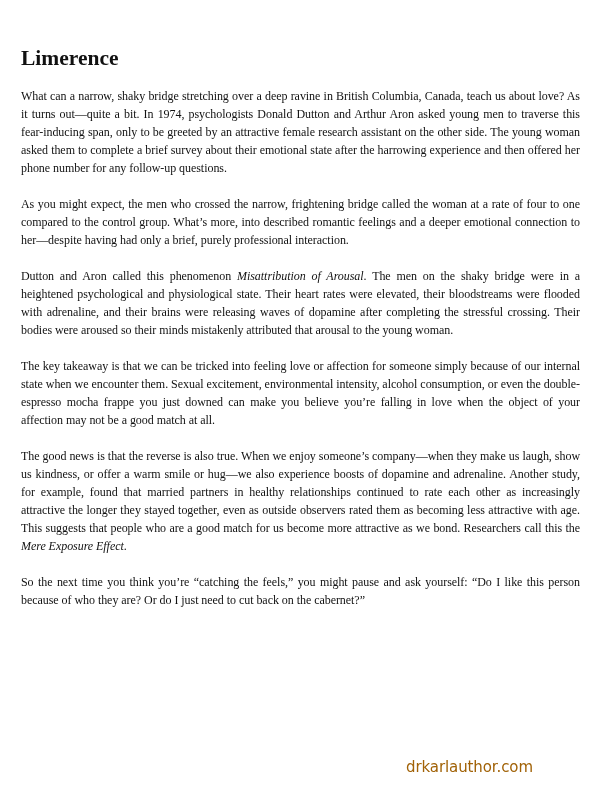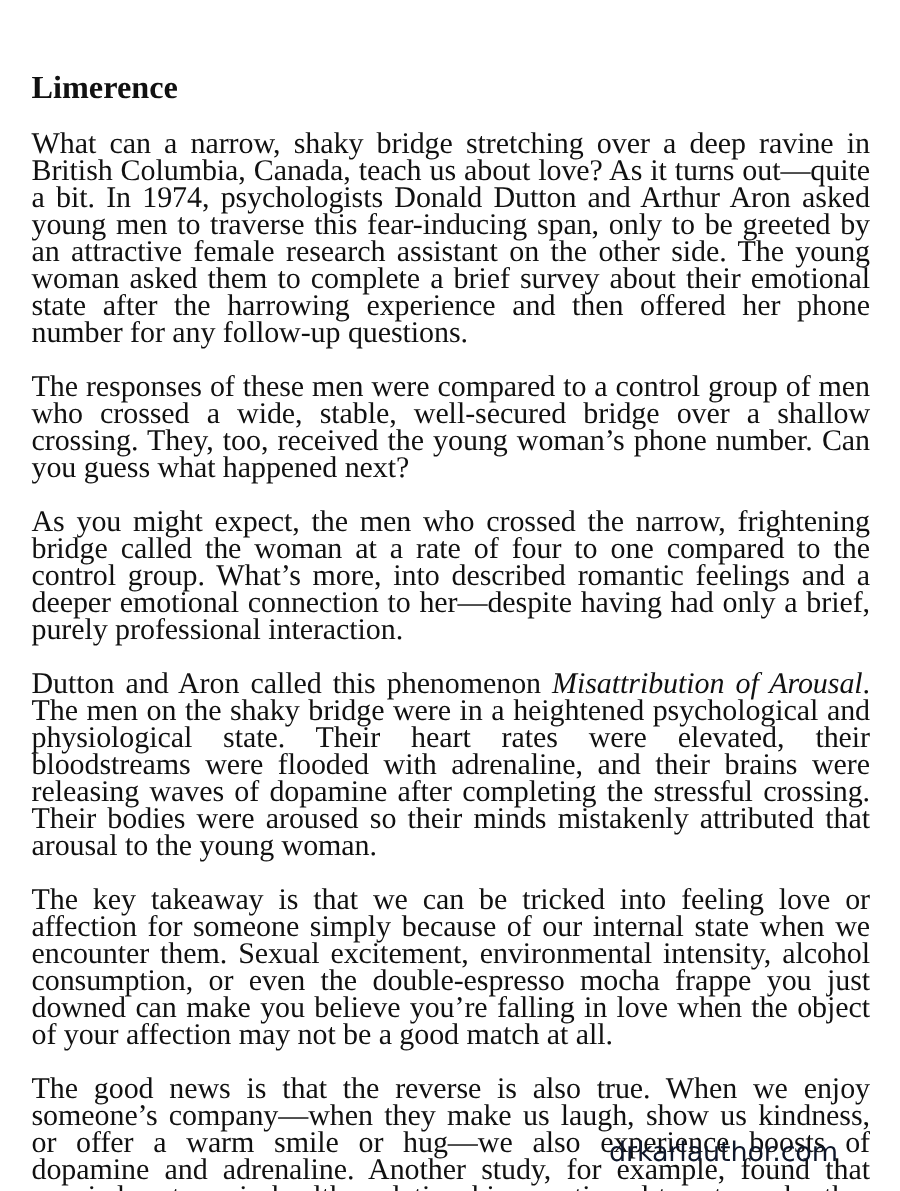--- a/index.html
+++ b/index.html
@@ -24,46 +24,46 @@
     }
     .title {
       font-family: "Liberation Serif", serif;
       font-weight: bold;
       font-size: 21.5px;
       line-height: 26px;
       margin: 0 0 16px 0;
       color: #111;
     }
     .para {
-      font-size: 20px;
+      font-size: 12px;
       line-height: 18px;
       text-align: justify;
       margin: 0 0 18px 0;
       letter-spacing: -0.05px;
     }
     .para em {
     }
     .footer {
       position: absolute;
       left: 406px;
       top: 758px;
       font-family: "DejaVu Sans", sans-serif;
-      font-size: 18px;
-      color: #0f172a;
+      font-size: 15px;
+      color: #a16207;
       letter-spacing: -0.1px;
     }
   </style>
 </head>
 <body>
 
 <div class="page">
   <h1 class="title">Limerence</h1>
   <div id="paragraphs">
       <p class="para"><span>What can a narrow, shaky bridge stretching over a deep ravine in British Columbia, Canada, teach us about love? As it turns out—quite a bit. In 1974, psychologists Donald Dutton and Arthur Aron asked young men to traverse this fear-inducing span, only to be greeted by an attractive female research assistant on the other side. The young woman asked them to complete a brief survey about their emotional state after the harrowing experience and then offered her phone number for any follow-up questions.</span></p>
-      <p class="para"><span>The responses of these men were compared to a control group of men who crossed a wide, stable, well-secured bridge over a shallow crossing. They, too, received the young woman’s phone number. Can you guess what happened next?</span></p>
       <p class="para"><span>As you might expect, the men who crossed the narrow, frightening bridge called the woman at a rate of four to one compared to the control group. What’s more, into described romantic feelings and a deeper emotional connection to her—despite having had only a brief, purely professional interaction.</span></p>
       <p class="para"><span>Dutton and Aron called this phenomenon </span><em>Misattribution of Arousal</em><span>. The men on the shaky bridge were in a heightened psychological and physiological state. Their heart rates were elevated, their bloodstreams were flooded with adrenaline, and their brains were releasing waves of dopamine after completing the stressful crossing. Their bodies were aroused so their minds mistakenly attributed that arousal to the young woman.</span></p>
       <p class="para"><span>The key takeaway is that we can be tricked into feeling love or affection for someone simply because of our internal state when we encounter them. Sexual excitement, environmental intensity, alcohol consumption, or even the double-espresso mocha frappe you just downed can make you believe you’re falling in love when the object of your affection may not be a good match at all.</span></p>
       <p class="para"><span>The good news is that the reverse is also true. When we enjoy someone’s company—when they make us laugh, show us kindness, or offer a warm smile or hug—we also experience boosts of dopamine and adrenaline. Another study, for example, found that married partners in healthy relationships continued to rate each other as increasingly attractive the longer they stayed together, even as outside observers rated them as becoming less attractive with age. This suggests that people who are a good match for us become more attractive as we bond. Researchers call this the </span><em>Mere Exposure Effect</em><span>.</span></p>
+      <p class="para"><span>So the next time you think you’re “catching the feels,” you might pause and ask yourself: “Do I like this person because of who they are? Or do I just need to cut back on the cabernet?”</span></p>
     </div>
 </div>
 
 <div class="footer">drkarlauthor.com</div>
 
 </body></html>

